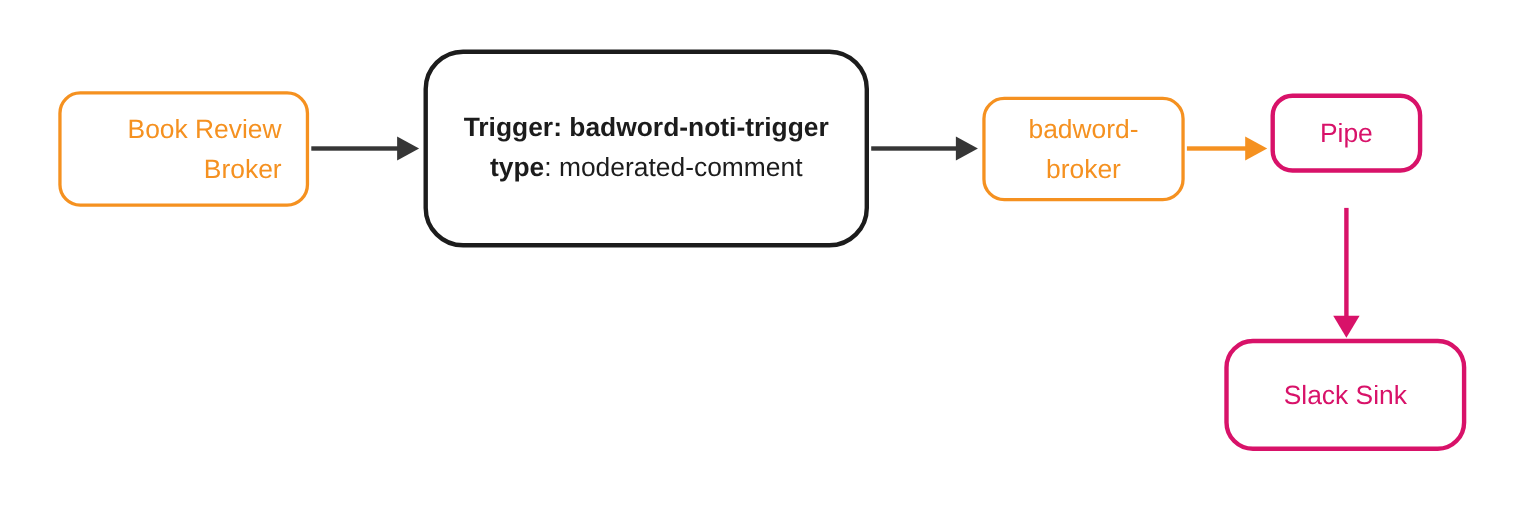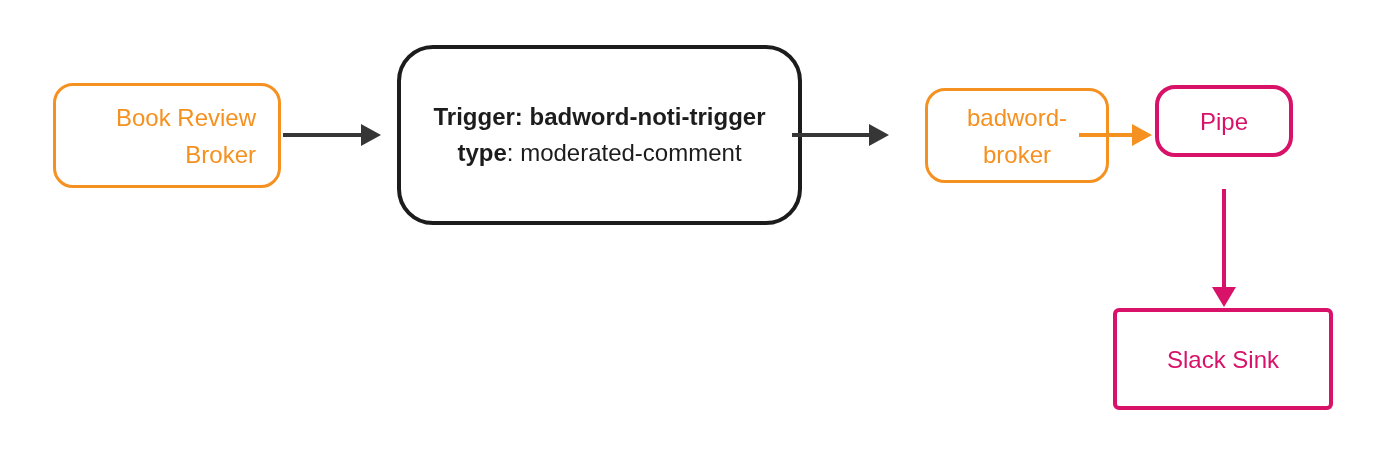--- a/index.html
+++ b/index.html
@@ -41,27 +41,26 @@
   .node-pink {
     border: 4px solid var(--pink);
     color: var(--pink);
     border-radius: 20px;
   }
   .node-black {
     border: 4px solid var(--black);
     color: var(--black);
     border-radius: 36px;
     flex-direction: column;
-    margin-left: 12px;
   }
   #node-book-review-broker { left: 53px;   top: 83px;  width: 228px; height: 105px; padding: 0 22px; text-align: right; }
   #node-trigger            { left: 385px;  top: 45px;  width: 405px; height: 180px; }
-  #node-badword-broker     { left: 925px;  top: 88px;  width: 184px; height: 95px;  padding: 12px 27px; }
+  #node-badword-broker     { left: 893px;  top: 88px;  width: 184px; height: 95px;  padding: 12px 27px; }
   #node-pipe               { left: 1155px; top: 85px;  width: 138px; height: 72px; }
-  #node-slack-sink         { left: 1113px; top: 308px; width: 220px; height: 102px; border-radius: 6px; }
+  #node-slack-sink         { left: 1113px; top: 308px; width: 220px; height: 102px; border-radius: 26px; }
 
   .tline {
     white-space: nowrap;
     font-size: 24px;
     line-height: 36px;
   }
   .tline b { font-weight: 700; }
 
   .shaft-h {
     position: absolute;

